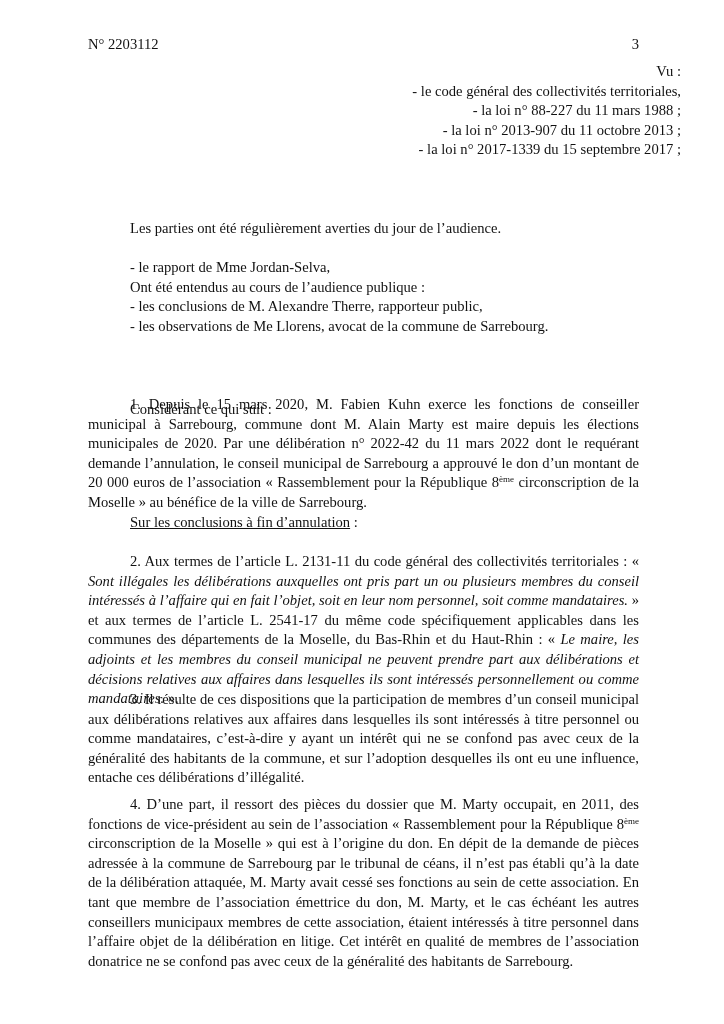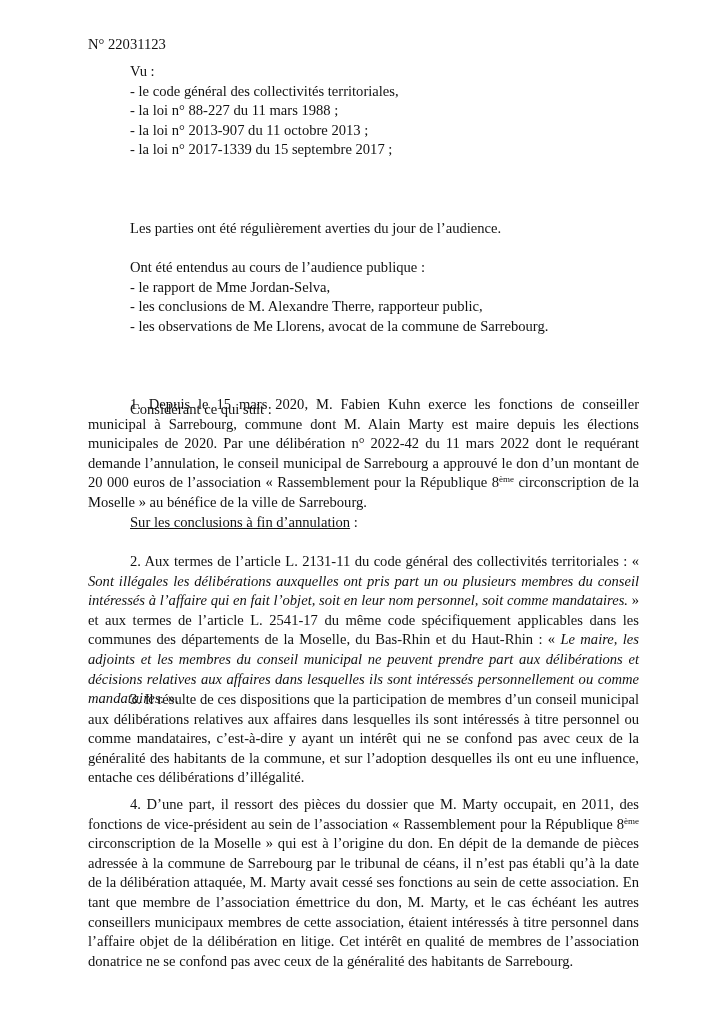--- a/index.html
+++ b/index.html
@@ -1,49 +1,49 @@
 <!DOCTYPE html>
 <html><head>
 <meta charset="utf-8">
 <style>
   html, body { margin: 0; padding: 0; background: #ffffff; }
   body { width: 724px; height: 1024px; position: relative; overflow: hidden;
          font-family: "Liberation Serif", serif; color: #111; font-size: 14.6px; }
-  .header { position: absolute; top: 35px; left: 88px; width: 551px; display: flex; line-height: 19px; }
+  .header { position: absolute; top: 35px; left: 88px; width: 551px; display: flex; justify-content: space-between; line-height: 19px; }
   .block { position: absolute; left: 88px; width: 551px; line-height: 19.6px; }
   .indent { padding-left: 42px; }
   .p { text-align: justify; text-indent: 42px; margin: 0; }
   .line { white-space: nowrap; }
   .u { text-decoration: underline; }
   i { font-style: italic; }
   sup { font-size: 9px; vertical-align: 5px; line-height: 0; }
 </style>
 </head>
 <body>
 
 <div class="header">
   <span>N° 2203112</span>
   <span>3</span>
 </div>
 
-<div class="block indent" style="top:62px;">
+<div class="block indent" style="top:62px;text-align:right;">
   <div class="line">Vu :</div>
   <div class="line">- le code général des collectivités territoriales,</div>
   <div class="line">- la loi n° 88-227 du 11 mars 1988 ;</div>
   <div class="line">- la loi n° 2013-907 du 11 octobre 2013 ;</div>
   <div class="line">- la loi n° 2017-1339 du 15 septembre 2017 ;</div>
 </div>
 
 <div class="block indent" style="top:219px;">
   <div class="line">Les parties ont été régulièrement averties du jour de l’audience.</div>
 </div>
 
 <div class="block indent" style="top:258px;">
+  <div class="line">- le rapport de Mme Jordan-Selva,</div>
   <div class="line">Ont été entendus au cours de l’audience publique :</div>
-  <div class="line">- le rapport de Mme Jordan-Selva,</div>
   <div class="line">- les conclusions de M. Alexandre Therre, rapporteur public,</div>
   <div class="line">- les observations de Me Llorens, avocat de la commune de Sarrebourg.</div>
 </div>
 
 <div class="block indent" style="top:356px;margin-top:44px;">
   <div class="line">Considérant ce qui suit :</div>
 </div>
 
 <div class="block" style="top:395px;">
   <p class="p"><span>1. Depuis le 15 mars 2020, M. Fabien Kuhn exerce les fonctions de conseiller municipal à Sarrebourg, commune dont M. Alain Marty est maire depuis les élections municipales de 2020. Par une délibération n° 2022-42 du 11 mars 2022 dont le requérant demande l’annulation, le conseil municipal de Sarrebourg a approuvé le don d’un montant de 20 000 euros de l’association « Rassemblement pour la République 8</span><sup>ème</sup><span> circonscription de la Moselle » au bénéfice de la ville de Sarrebourg.</span></p>

